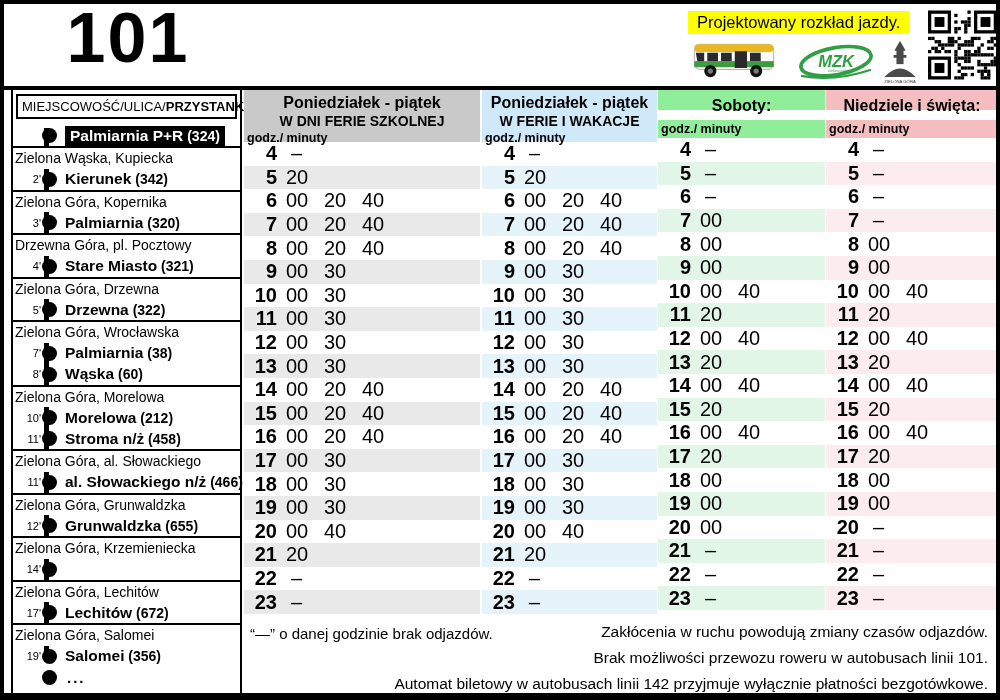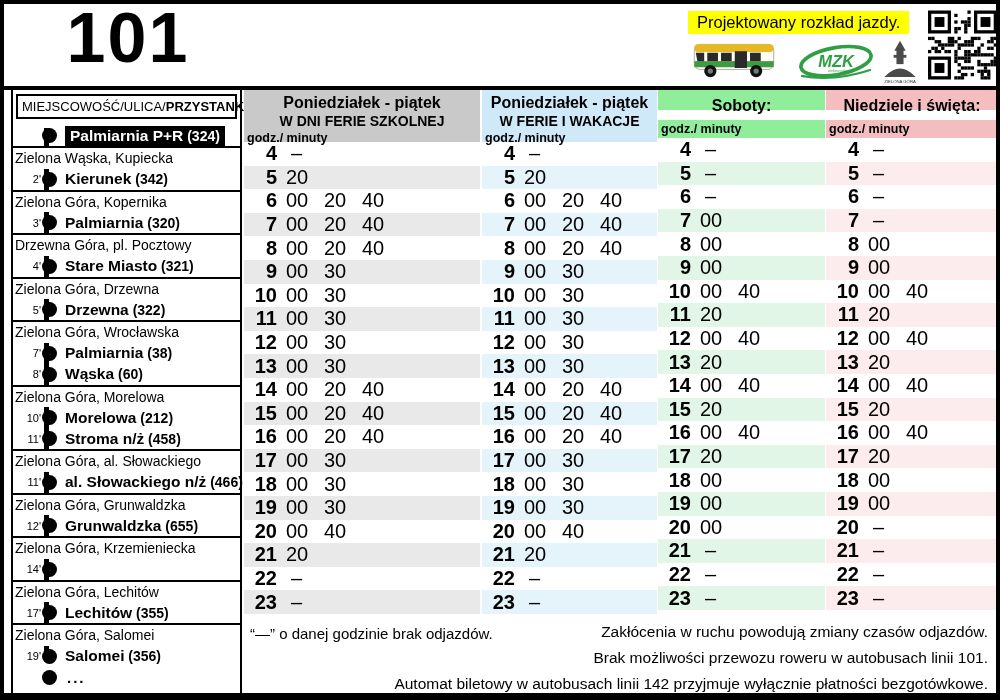--- a/index.html
+++ b/index.html
@@ -296,21 +296,21 @@
         </div>
         <div class="street-row">Zielona Góra, Krzemieniecka</div>
         <div class="stop-row">
           <span class="stop-offset">14'</span>
           <span class="stop-dot"></span>
         </div>
         <div class="street-row">Zielona Góra, Lechitów</div>
         <div class="stop-row">
           <span class="stop-offset">17'</span>
           <span class="stop-dot"></span>
-          <span class="stop-label"><b>Lechitów</b><span class="stop-code"> (355)</span></span>
+          <span class="stop-label"><b>Lechitów</b><span class="stop-code"> (672)</span></span>
         </div>
         <div class="street-row">Zielona Góra, Salomei</div>
         <div class="stop-row">
           <span class="stop-offset">19'</span>
           <span class="stop-dot"></span>
           <span class="stop-label"><b>Salomei</b><span class="stop-code"> (356)</span></span>
         </div>
         <div class="stop-row">
           <span class="stop-offset"></span>
           <span class="stop-dot"></span>

